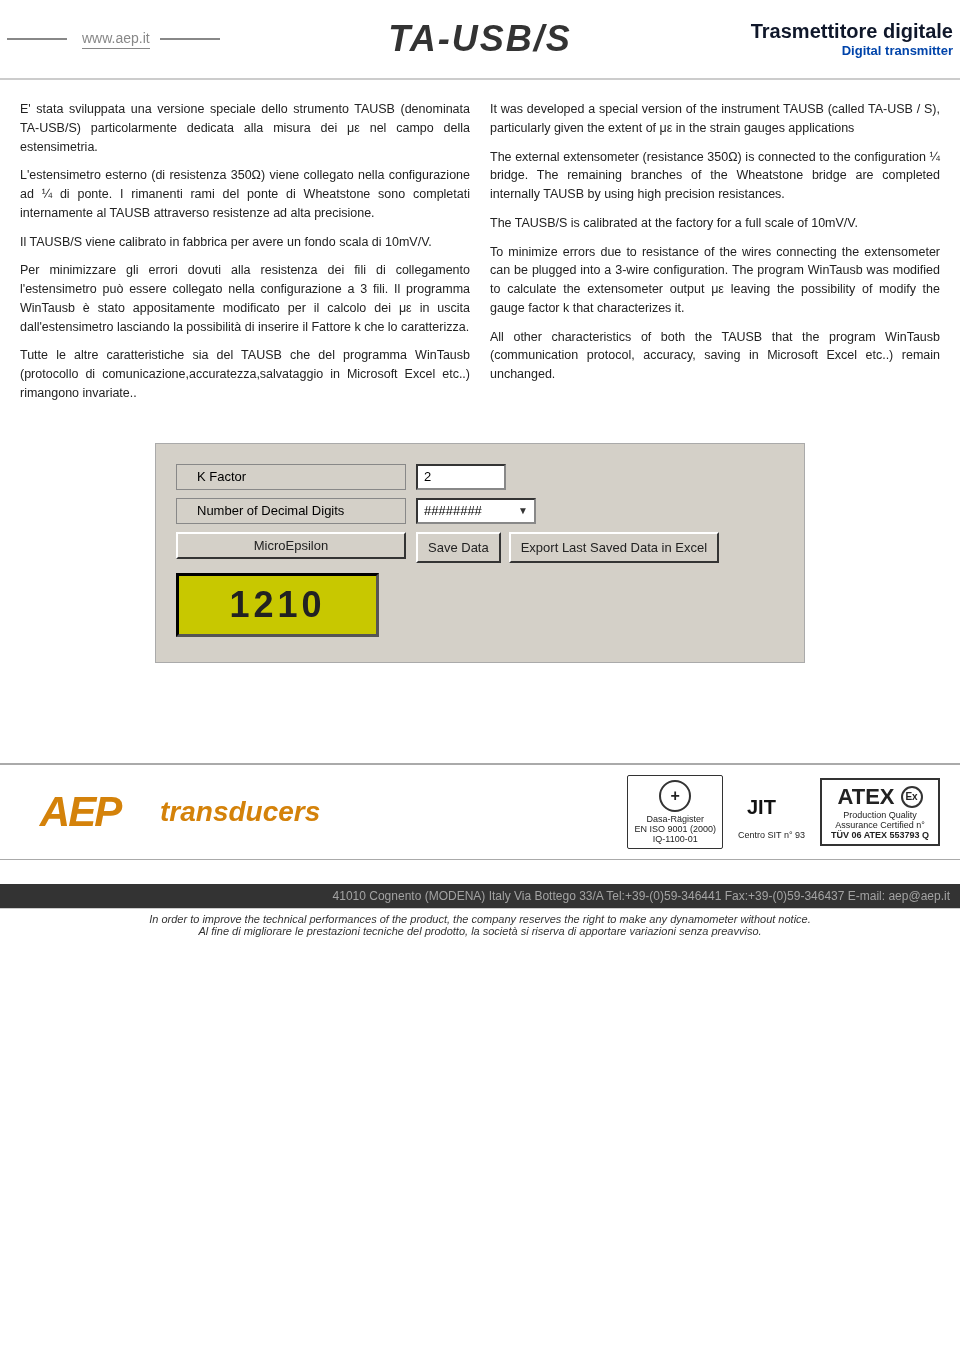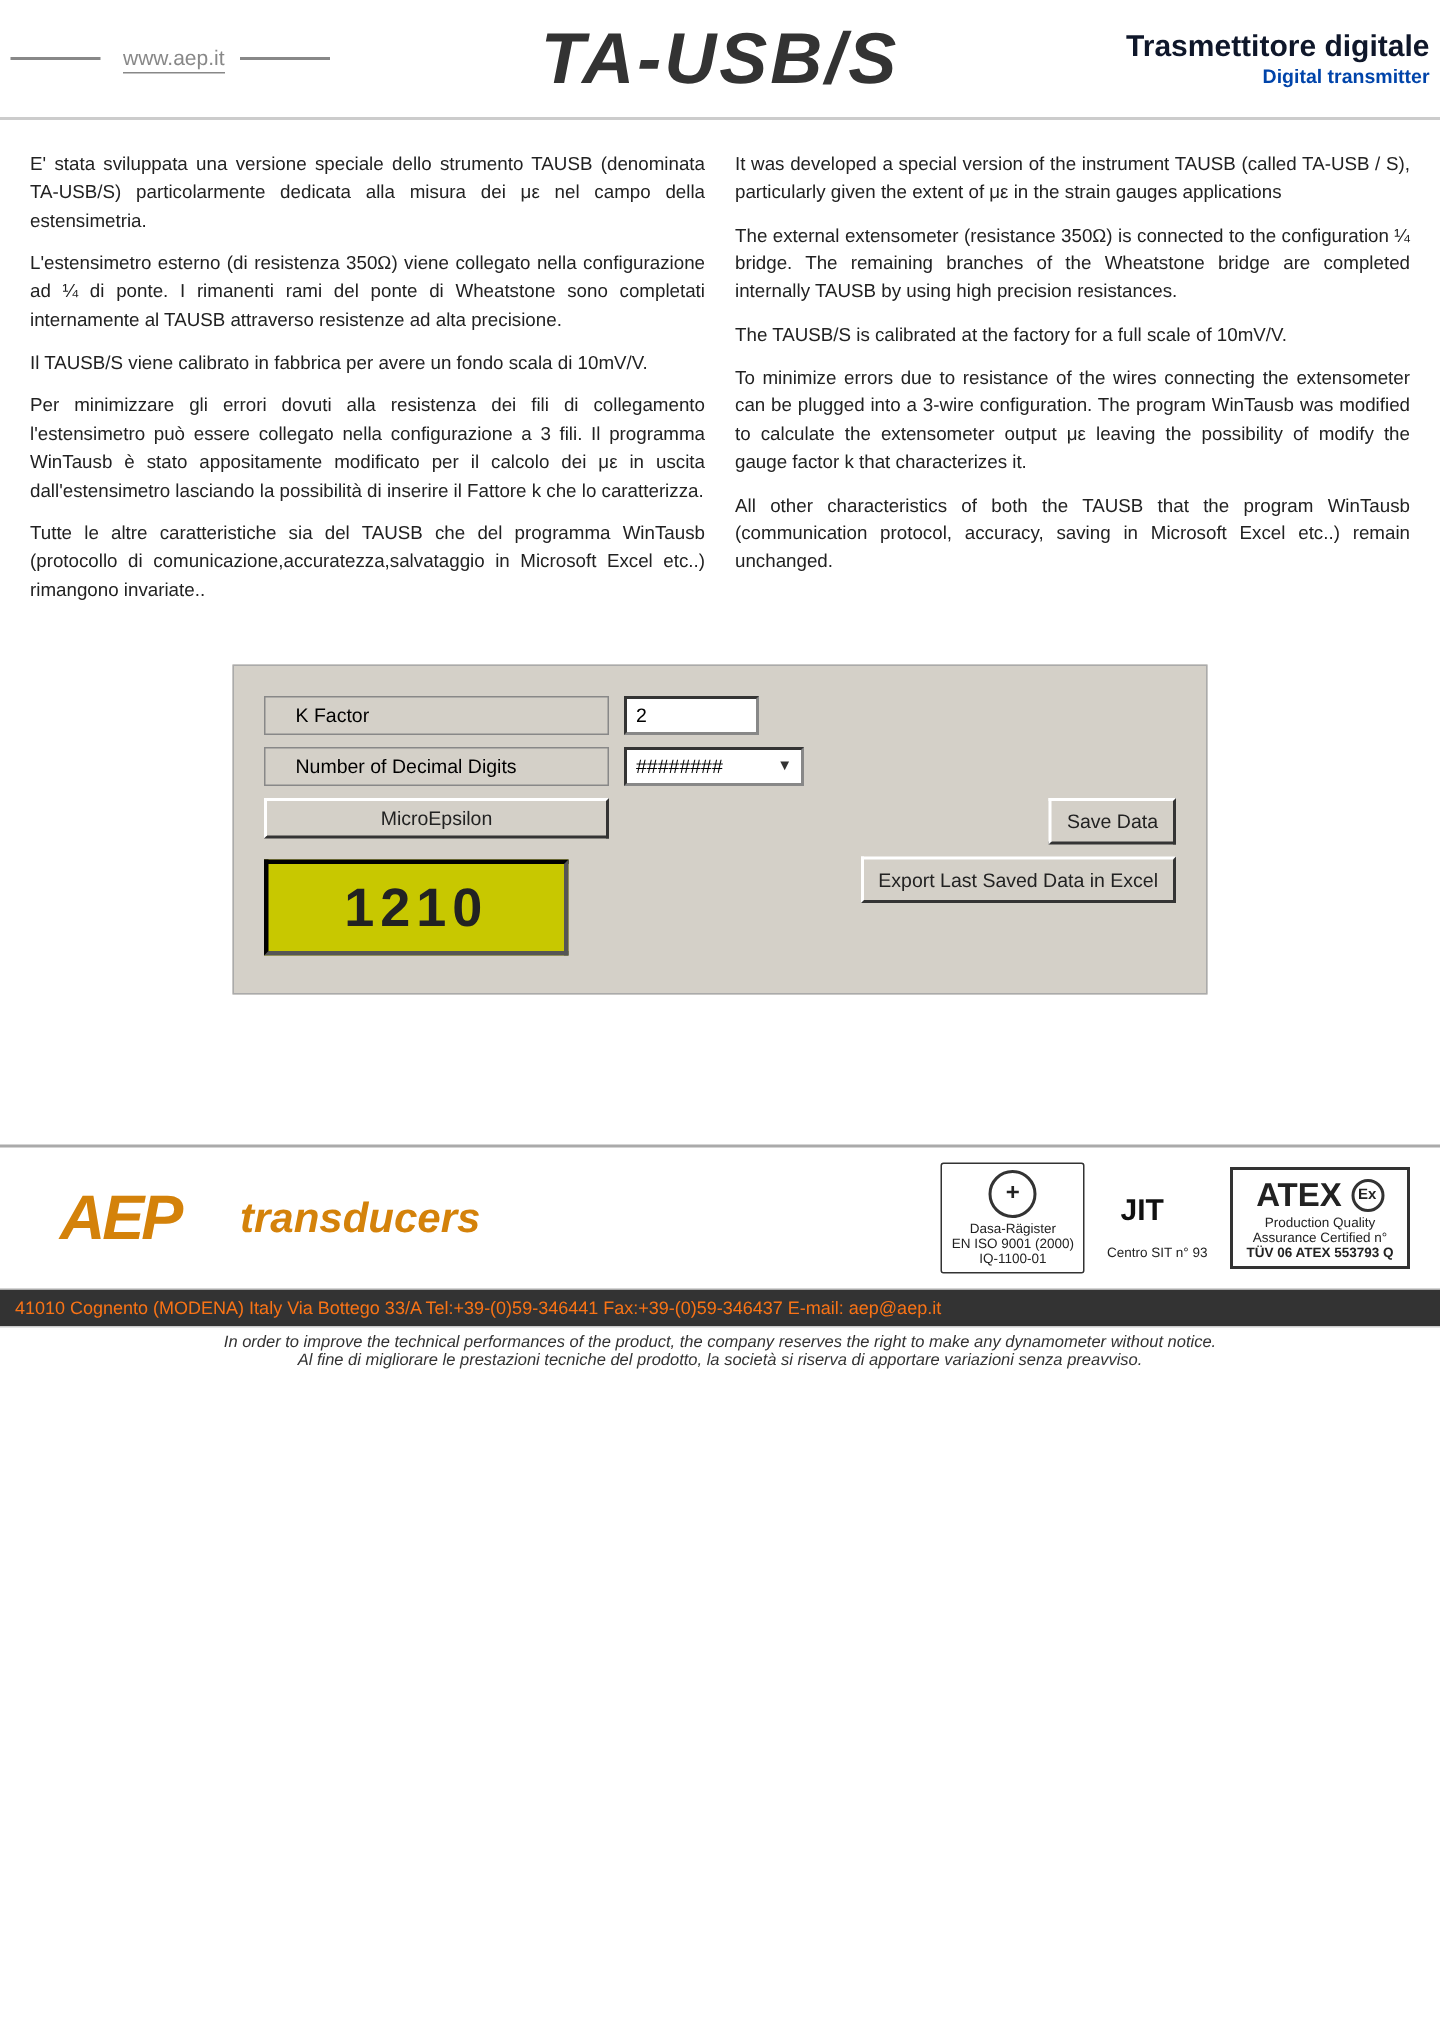--- a/index.html
+++ b/index.html
@@ -29,21 +29,21 @@
       flex: 1;
     }
     .header-website {
       font-size: 14px;
       color: #888;
       border-bottom: 1px solid #888;
       padding-bottom: 2px;
       text-decoration: none;
     }
     .header-title {
-      font-size: 48px;
+      font-size: 36px;
       font-weight: bold;
       color: #333;
       letter-spacing: 2px;
       font-style: italic;
       flex: 1;
       text-align: center;
     }
     .header-right {
       text-align: right;
       flex: 1;
@@ -140,24 +140,22 @@
       border-bottom-color: #888;
       padding: 4px 10px;
       font-size: 13px;
       width: 230px;
       text-align: center;
       cursor: pointer;
       min-height: 26px;
     }
     .panel-right-btns {
       display: flex;
-      flex-direction: column;
       gap: 8px;
       flex: 1;
-      align-items: flex-end;
     }
     .panel-right-btn {
       background: #d4d0c8;
       border: 2px outset #fff;
       border-right-color: #888;
       border-bottom-color: #888;
       padding: 6px 10px;
       font-size: 13px;
       text-align: center;
       cursor: pointer;
@@ -280,24 +278,25 @@
       height: 22px;
       display: inline-flex;
       align-items: center;
       justify-content: center;
       font-size: 10px;
       font-weight: bold;
       margin-left: 4px;
     }
     .footer-address {
       background: #333;
-      color: #f97316;
-      text-align: left;
+      color: #a3a3a3;
+      text-align: right;
       padding: 5px 10px;
       font-size: 12px;
+      margin-top: 24px;
     }
     .footer-notice {
       background: #fff;
       color: #333;
       text-align: center;
       padding: 4px 10px;
       font-size: 11px;
       font-style: italic;
       border-top: 1px solid #ccc;
     }

